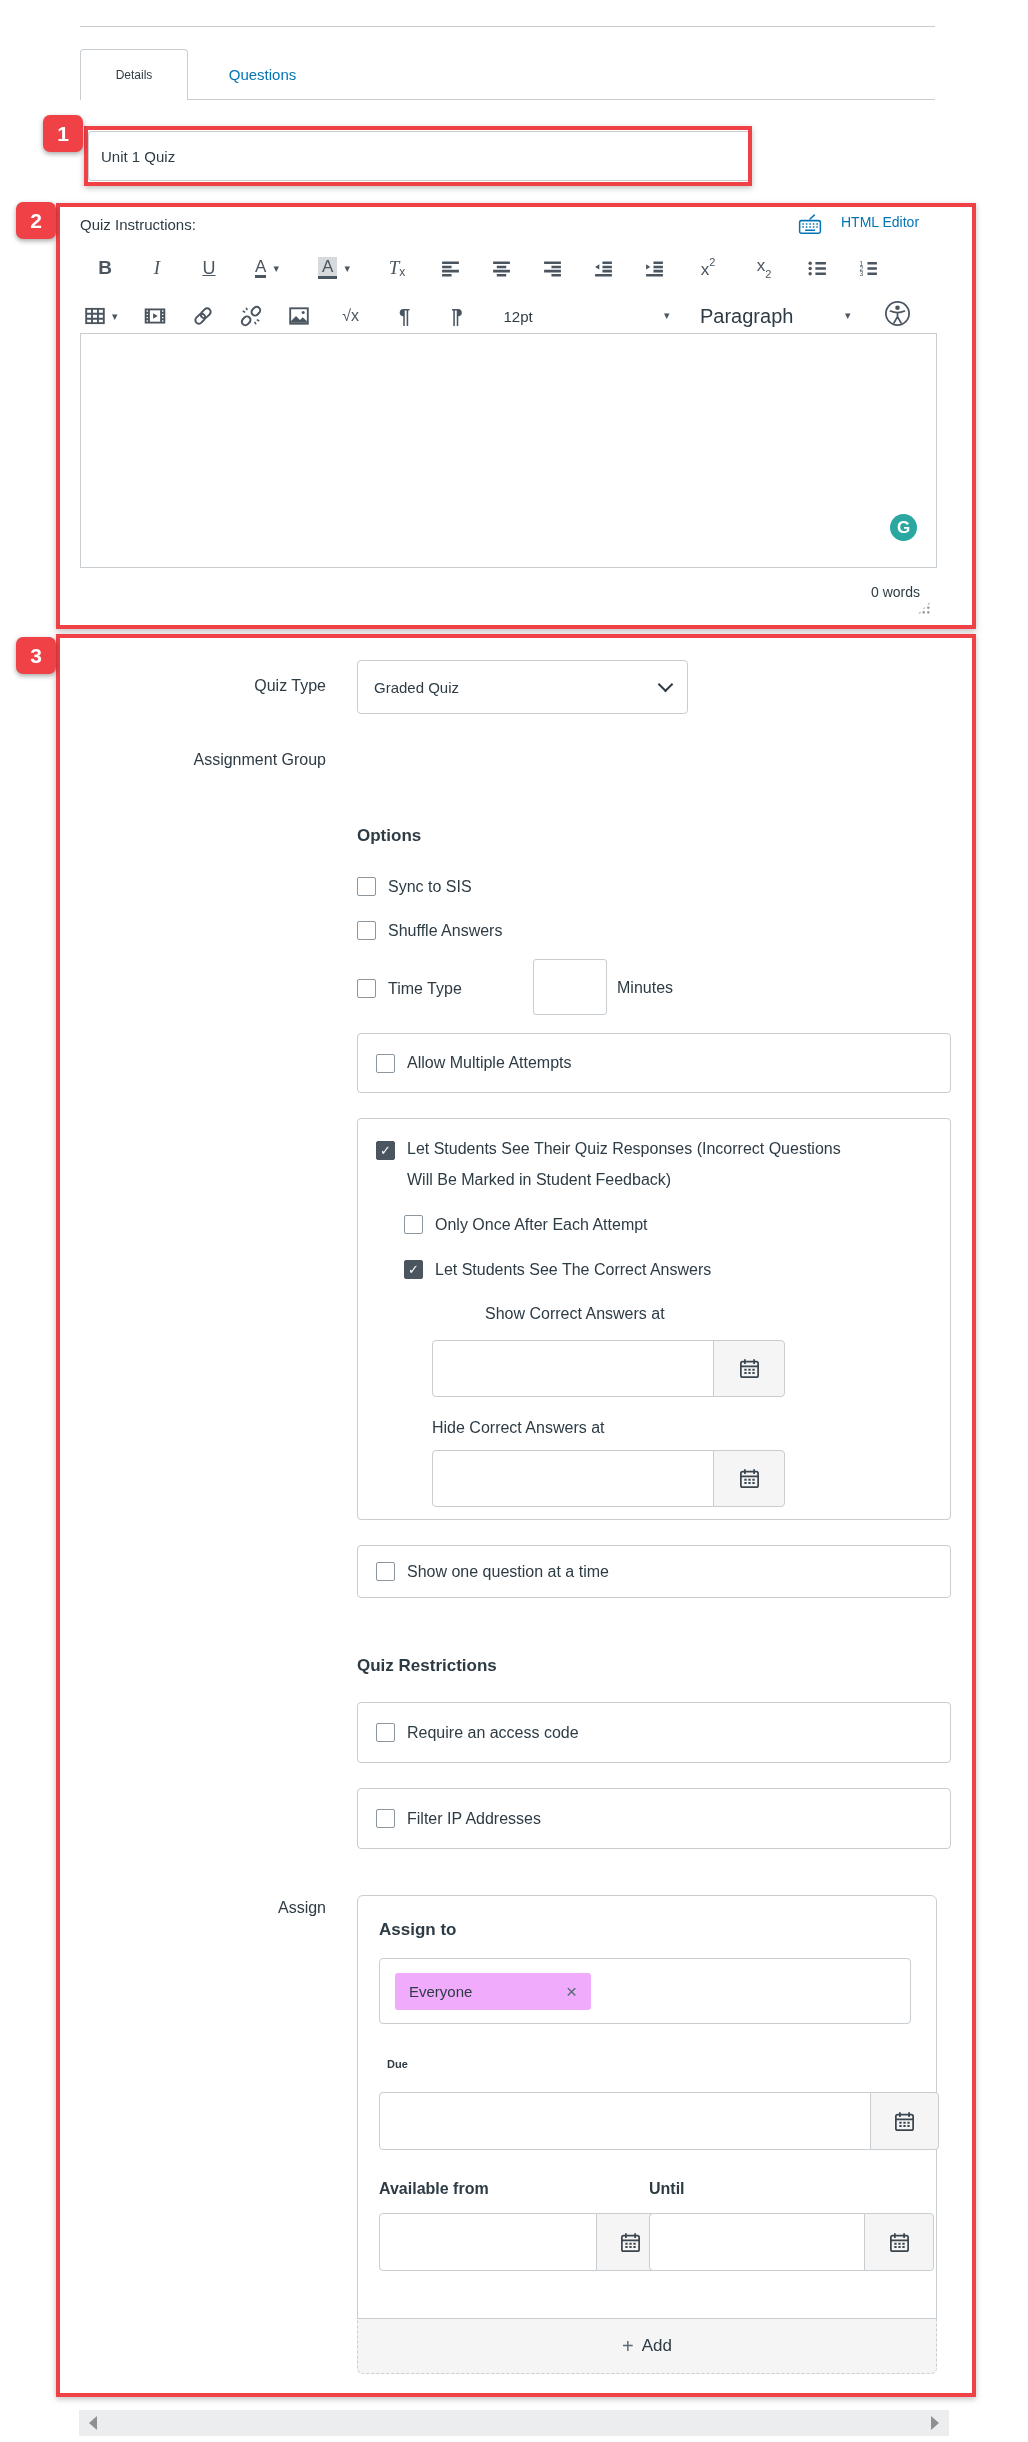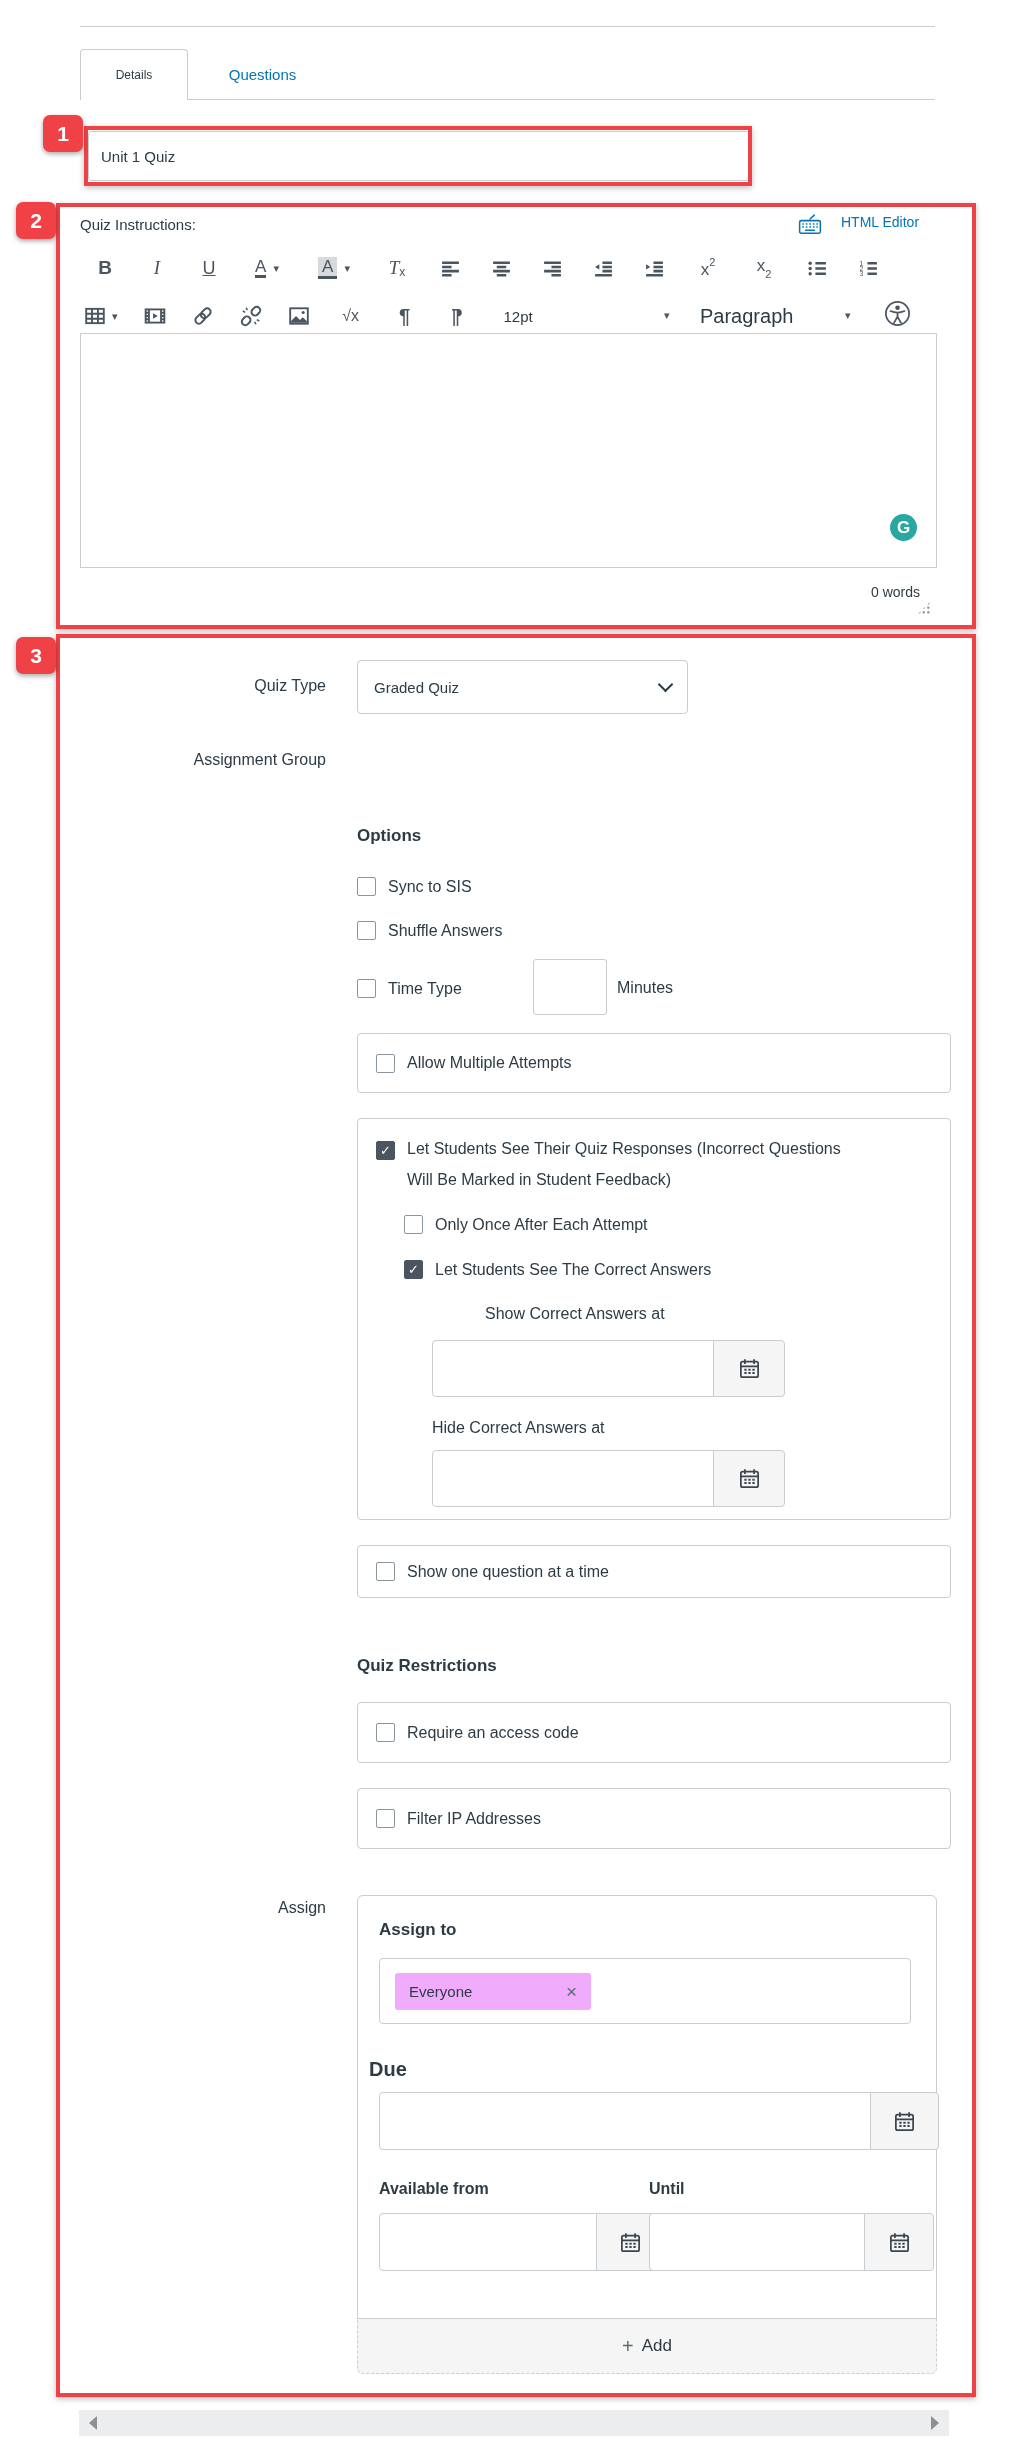--- a/index.html
+++ b/index.html
@@ -321,21 +321,21 @@
 
   <div class="abs flabel" style="top:1899px;">Assign</div>
   <div class="abs card" style="left:357px;top:1895px;width:580px;height:478px;position:absolute;">
     <div class="abs" style="left:21px;top:24px;font-weight:bold;font-size:17px;">Assign to</div>
     <div class="abs" style="left:21px;top:62px;width:532px;height:66px;border:1px solid #C7CDD1;border-radius:4px;background:#fff;position:absolute;">
       <div class="abs pill" style="left:15px;top:14px;width:196px;height:37px;padding:0 14px;justify-content:space-between;">
         <span>Everyone</span>
         <span style="font-size:19px;color:#5B6A74;cursor:pointer;">×</span>
       </div>
     </div>
-    <div class="abs" style="left:11px;top:162px;font-weight:bold;font-size:20px;">Due</div>
+    <div class="abs" style="left:29px;top:162px;font-weight:bold;font-size:11px;">Due</div>
     <div class="abs datefield" style="left:21px;top:196px;">
       <input class="dinput txt-input" style="width: 466px; height: 56px; border-radius: 4px 0px 0px 4px;">
       <span class="calbtn" style="width:67px;height:56px;">
         <svg width="23" height="23" viewBox="0 0 20 20" fill="none" stroke="#3B454E" stroke-width="1.5">
             <rect x="2.5" y="4" width="15" height="13.5" rx="1.5"></rect>
             <path d="M6 2v4M14 2v4M2.5 8.2h15"></path>
             <path d="M5.5 11h2M9 11h2M12.5 11h2M5.5 14h2M9 14h2M12.5 14h2" stroke-width="1.7"></path>
           </svg>
       </span>
     </div>

